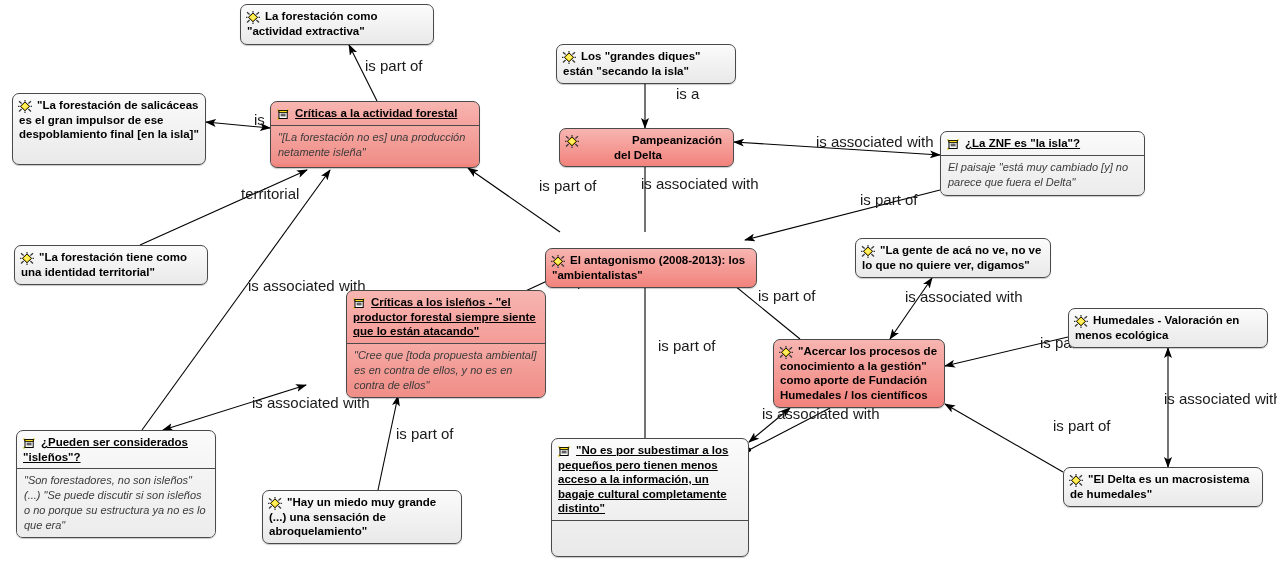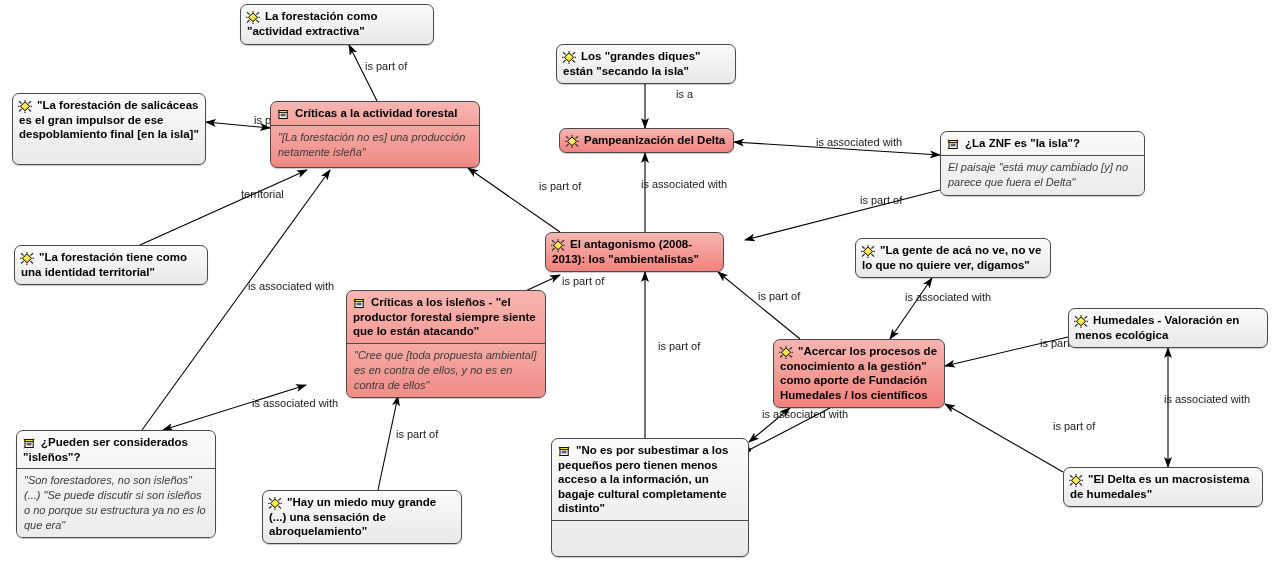--- a/index.html
+++ b/index.html
@@ -24,21 +24,21 @@
   .node .title{
     display:block;
     font-size:11.5px;
     font-weight:bold;
     line-height:14.5px;
     color:#000;
     padding:4px 6px 4px 6px;
     text-indent:18px;
     position:relative;
   }
-  .node.twopart .title{border-bottom:1px solid #4a4a4a;}
+  .node.twopart .title{border-bottom:1px solid #4a4a4a;text-decoration:underline;}
   .node .detail{
     display:block;
     font-size:11px;
     font-style:italic;
     line-height:15px;
     color:#3b3b3b;
     padding:4px 6px 4px 7px;
   }
 
   
@@ -49,21 +49,21 @@
   .node.hl .detail{background:linear-gradient(#f6a9a4,#f08d87);}
 
   .nicon{
     position:absolute;
     left:5px;top:5px;
     width:14px;height:13px;
   }
 
   .elabel{
     position:absolute;
-    font-size:11px;
+    font-size:15px;
     color:#1a1a1a;
     white-space:nowrap;
     line-height:12px;
     background:transparent;
     padding-left:40px;
   }
 </style>
 </head>
 <body>
 
@@ -161,21 +161,21 @@
             <g stroke="#000" stroke-width="1" fill="none">
               <path d="M1.5 1.5 L3.5 3.5 M12.5 1.5 L10.5 3.5 M1.5 11.5 L3.5 9.5" stroke="#d8c200" stroke-width="1.6"></path>
             </g>
             <rect x="3" y="2.5" width="8.2" height="8" fill="#ffffff" stroke="#000" stroke-width="1"></rect>
             <rect x="3" y="2.5" width="8.2" height="2" fill="#ffe11a" stroke="#000" stroke-width="0.8"></rect>
             <path d="M4.6 6.2 H9.6 M4.6 7.8 H9.6" stroke="#000" stroke-width="0.9"></path>
           </svg></span>
         <div class="title">Críticas a la actividad forestal</div>
         <div class="detail">"[La forestación no es] una producción netamente isleña"</div>
       </div>
-      <div class="node hl" style="left: 559px; top: 128px; width: 175px; min-height: 25px;">
+      <div class="node hl" style="left: 559px; top: 128px; width: 175px; min-height: 25px; padding-left: 48px;">
         <span class="nicon"><svg viewBox="0 0 14 13" width="14" height="13">
             <g stroke="#3a3a3a" stroke-width="1.3">
               <path d="M1 1.2 L3.6 3.6 M13 1.2 L10.4 3.6 M1 11.4 L3.6 9.1 M13 11.4 L10.4 9.1 M7 0 L7 1.6 M7 11.6 L7 13 M0 6.3 L1.5 6.3 M12.5 6.3 L14 6.3"></path>
             </g>
             <path d="M7 1.9 L11.6 6.3 L7 10.7 L2.4 6.3 Z" fill="#ffe11a" stroke="#000" stroke-width="1"></path>
             <path d="M7 3.4 L10 6.3 L7 9.2 L4 6.3 Z" fill="#fff37a" stroke="none" opacity="0.75"></path>
           </svg></span>
         <div class="title">Pampeanización del Delta</div>
       </div>
       <div class="node concept twopart" style="left: 940px; top: 131px; width: 205px; min-height: 65px;">
@@ -193,21 +193,21 @@
       <div class="node concept" style="left: 14px; top: 245px; width: 194px; min-height: 40px;">
         <span class="nicon"><svg viewBox="0 0 14 13" width="14" height="13">
             <g stroke="#3a3a3a" stroke-width="1.3">
               <path d="M1 1.2 L3.6 3.6 M13 1.2 L10.4 3.6 M1 11.4 L3.6 9.1 M13 11.4 L10.4 9.1 M7 0 L7 1.6 M7 11.6 L7 13 M0 6.3 L1.5 6.3 M12.5 6.3 L14 6.3"></path>
             </g>
             <path d="M7 1.9 L11.6 6.3 L7 10.7 L2.4 6.3 Z" fill="#ffe11a" stroke="#000" stroke-width="1"></path>
             <path d="M7 3.4 L10 6.3 L7 9.2 L4 6.3 Z" fill="#fff37a" stroke="none" opacity="0.75"></path>
           </svg></span>
         <div class="title">"La forestación tiene como una identidad territorial"</div>
       </div>
-      <div class="node hl" style="left: 545px; top: 232px; width: 179px; min-height: 40px;">
+      <div class="node hl" style="left: 545px; top: 248px; width: 212px; min-height: 40px;">
         <span class="nicon"><svg viewBox="0 0 14 13" width="14" height="13">
             <g stroke="#3a3a3a" stroke-width="1.3">
               <path d="M1 1.2 L3.6 3.6 M13 1.2 L10.4 3.6 M1 11.4 L3.6 9.1 M13 11.4 L10.4 9.1 M7 0 L7 1.6 M7 11.6 L7 13 M0 6.3 L1.5 6.3 M12.5 6.3 L14 6.3"></path>
             </g>
             <path d="M7 1.9 L11.6 6.3 L7 10.7 L2.4 6.3 Z" fill="#ffe11a" stroke="#000" stroke-width="1"></path>
             <path d="M7 3.4 L10 6.3 L7 9.2 L4 6.3 Z" fill="#fff37a" stroke="none" opacity="0.75"></path>
           </svg></span>
         <div class="title">El antagonismo (2008-2013): los "ambientalistas"</div>
       </div>
       <div class="node concept" style="left: 855px; top: 238px; width: 196px; min-height: 40px;">

